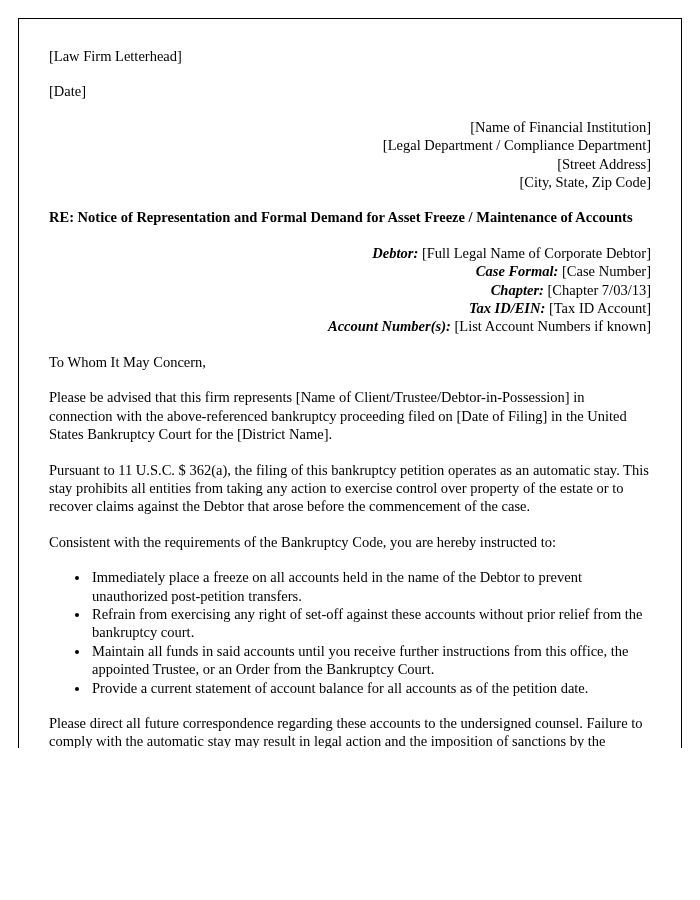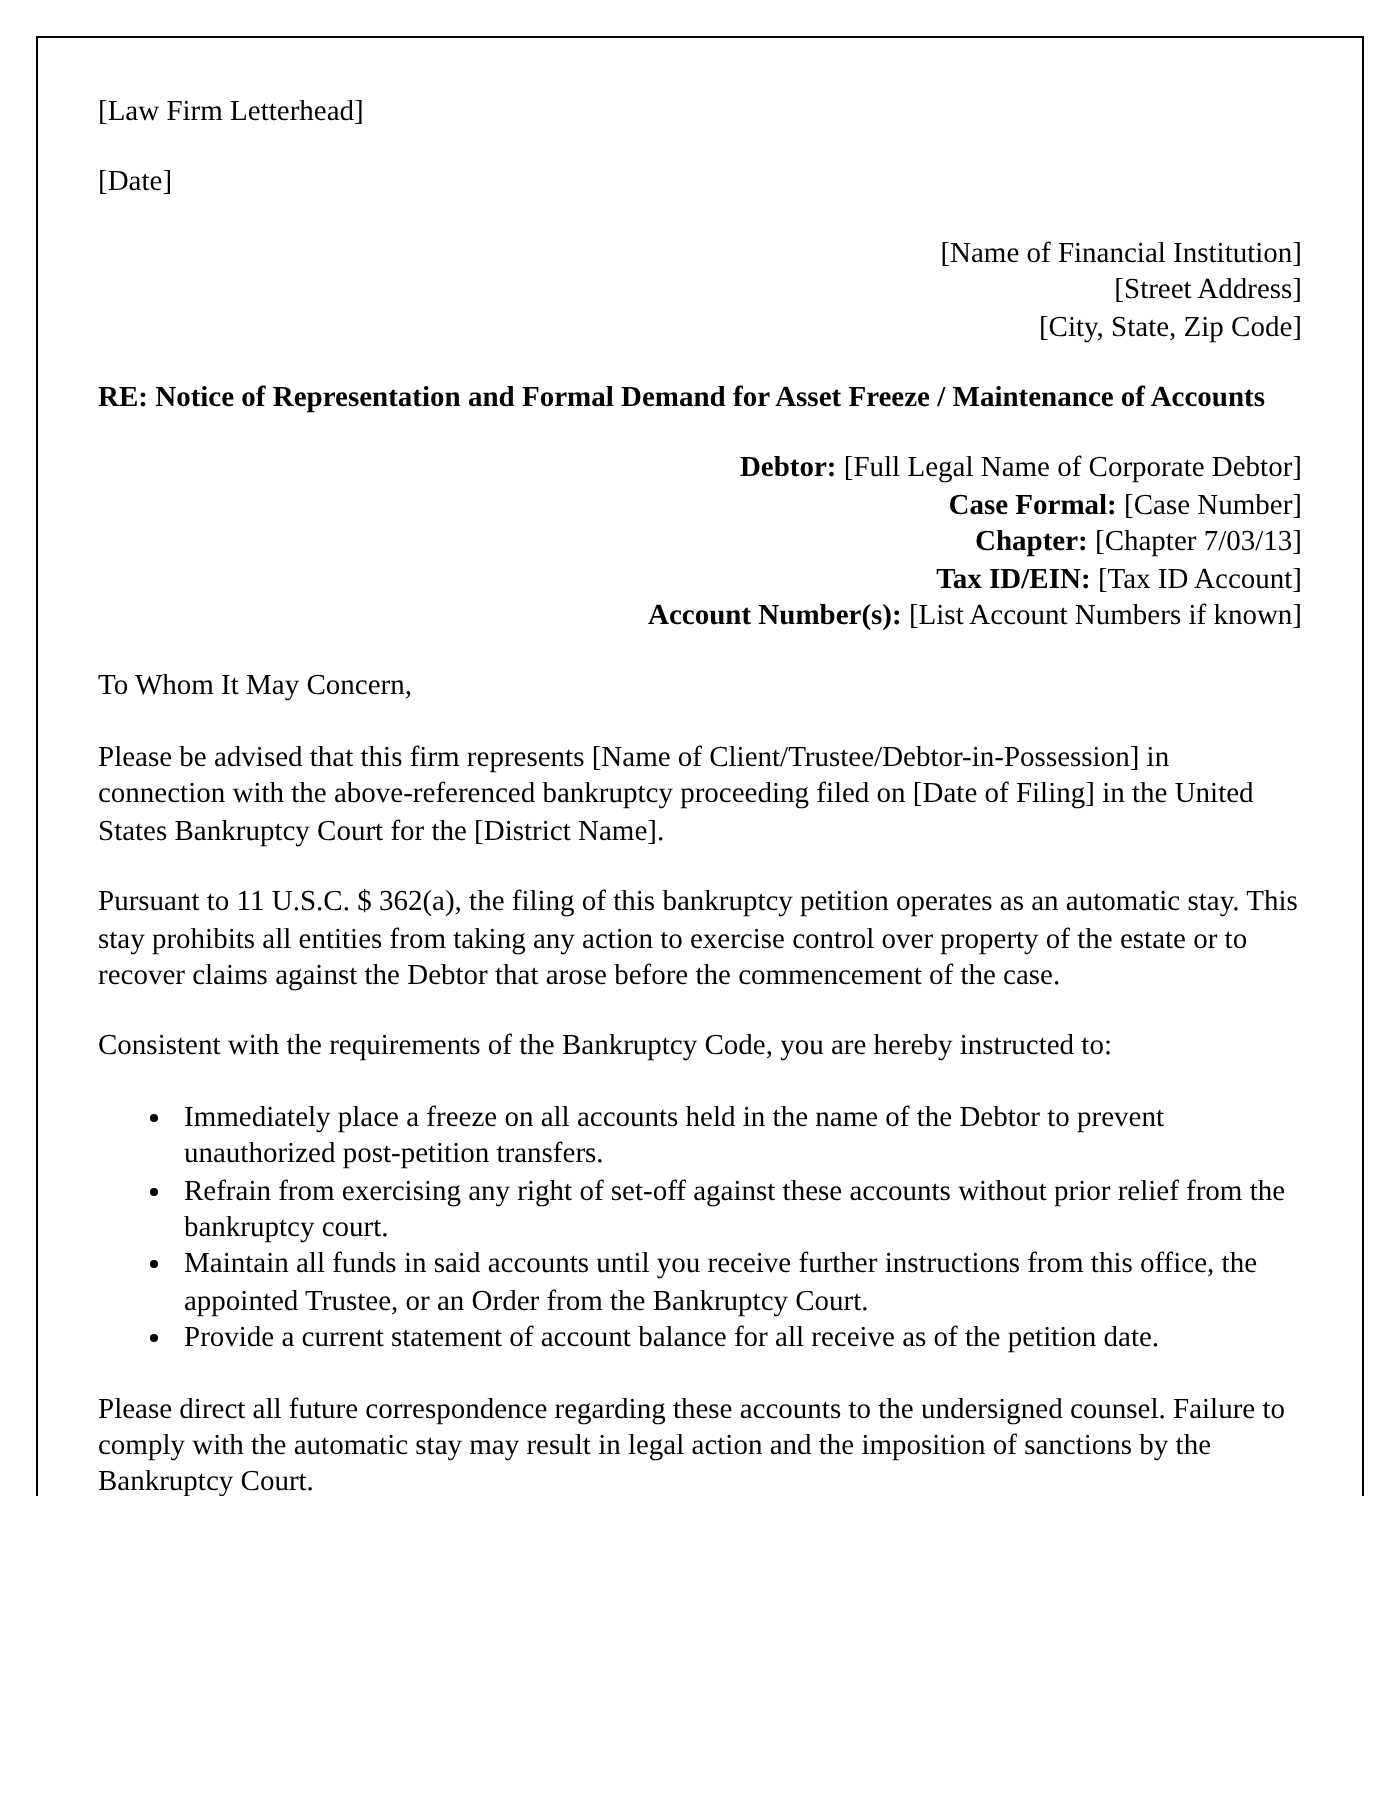--- a/index.html
+++ b/index.html
@@ -35,21 +35,21 @@
   .block {
     margin: 0 0 17px 0;
   }
   .line {
     margin: 0;
     text-align: right;
   }
   .subject {
     font-weight: bold;
   }
-  strong { font-weight: bold; }
+  strong { font-weight: bold; font-style: italic; }
   ul.bullets {
     margin: 0 0 17px 0;
     padding: 0 0 0 41px;
     list-style-type: disc;
   }
   ul.bullets li {
     margin: 0;
     padding-left: 2px;
   }
 </style>
@@ -58,20 +58,21 @@
 
 <div class="canvas">
   <div class="page">
 
     <p class="block">[Law Firm Letterhead]</p>
 
     <p class="block">[Date]</p>
 
     <div class="block">
       <div class="line">[Name of Financial Institution]</div>
+      <div class="line">[Legal Department / Compliance Department]</div>
       <div class="line">[Street Address]</div>
       <div class="line">[City, State, Zip Code]</div>
     </div>
 
     <p class="block subject">RE: Notice of Representation and Formal Demand for Asset Freeze / Maintenance of Accounts</p>
 
     <div class="block">
       <div class="line"><strong>Debtor:</strong> <span>[Full Legal Name of Corporate Debtor]</span></div>
       <div class="line"><strong>Case Formal:</strong> <span>[Case Number]</span></div>
       <div class="line"><strong>Chapter:</strong> <span>[Chapter 7/03/13]</span></div>
@@ -84,19 +85,19 @@
     <p class="block">Please be advised that this firm represents [Name of Client/Trustee/Debtor-in-Possession] in connection with the above-referenced bankruptcy proceeding filed on [Date of Filing] in the United States Bankruptcy Court for the [District Name].</p>
 
     <p class="block">Pursuant to 11 U.S.C. $ 362(a), the filing of this bankruptcy petition operates as an automatic stay. This stay prohibits all entities from taking any action to exercise control over property of the estate or to recover claims against the Debtor that arose before the commencement of the case.</p>
 
     <p class="block">Consistent with the requirements of the Bankruptcy Code, you are hereby instructed to:</p>
 
     <ul class="bullets">
       <li>Immediately place a freeze on all accounts held in the name of the Debtor to prevent unauthorized post-petition transfers.</li>
       <li>Refrain from exercising any right of set-off against these accounts without prior relief from the bankruptcy court.</li>
       <li>Maintain all funds in said accounts until you receive further instructions from this office, the appointed Trustee, or an Order from the Bankruptcy Court.</li>
-      <li>Provide a current statement of account balance for all receive as of the petition date.</li>
+      <li>Provide a current statement of account balance for all accounts as of the petition date.</li>
     </ul>
 
     <p class="block">Please direct all future correspondence regarding these accounts to the undersigned counsel. Failure to comply with the automatic stay may result in legal action and the imposition of sanctions by the Bankruptcy Court.</p>
 
   </div>
 </div>
 
 </body></html>

